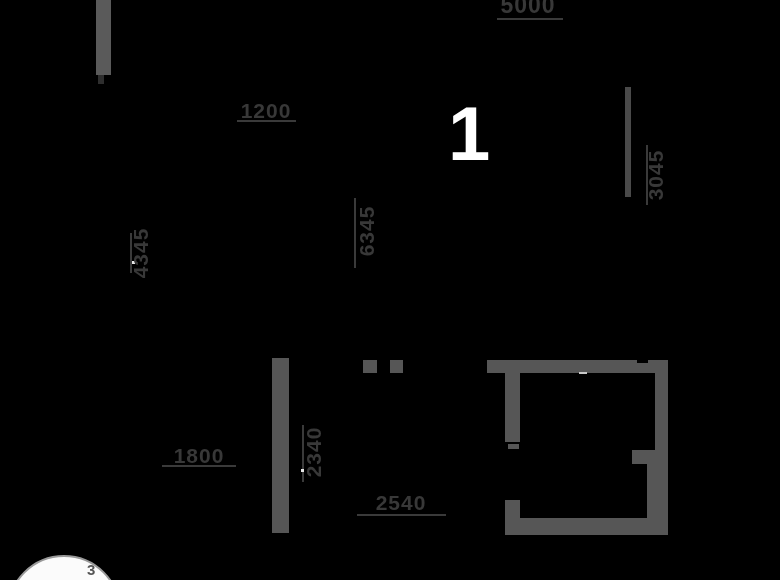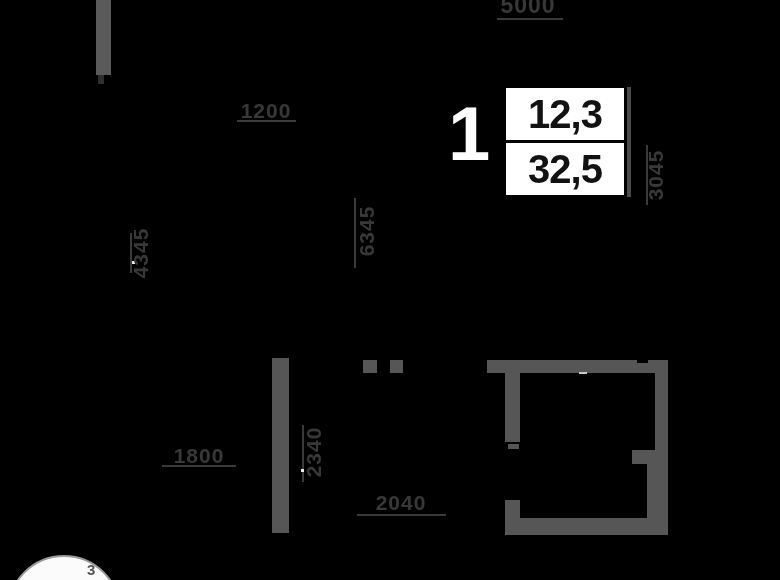--- a/index.html
+++ b/index.html
@@ -110,24 +110,20 @@
   <div class="tick tk-1"></div>
   <div class="tick tk-2"></div>
 
   <span class="dim d-top">5000</span>
   <span class="dim d-2900">1200</span>
   <span class="dim rot d-left">4345</span>
   <span class="dim rot d-center">6345</span>
   <span class="dim rot d-right">3045</span>
   <span class="dim rot d-lower">2340</span>
   <span class="dim d-1800">1800</span>
-  <span class="dim d-2540">2040</span>
+  <span class="dim d-2540">2540</span>
 
   <div class="unit-number">1</div>
-  <div class="area-box">
-    <div class="area-cell top">12,3</div>
-    <div class="area-cell">32,5</div>
-  </div>
 
   <div class="marker-circle"></div>
   <div class="marker-num">3</div>
 
 </div>
 
 </body></html>

